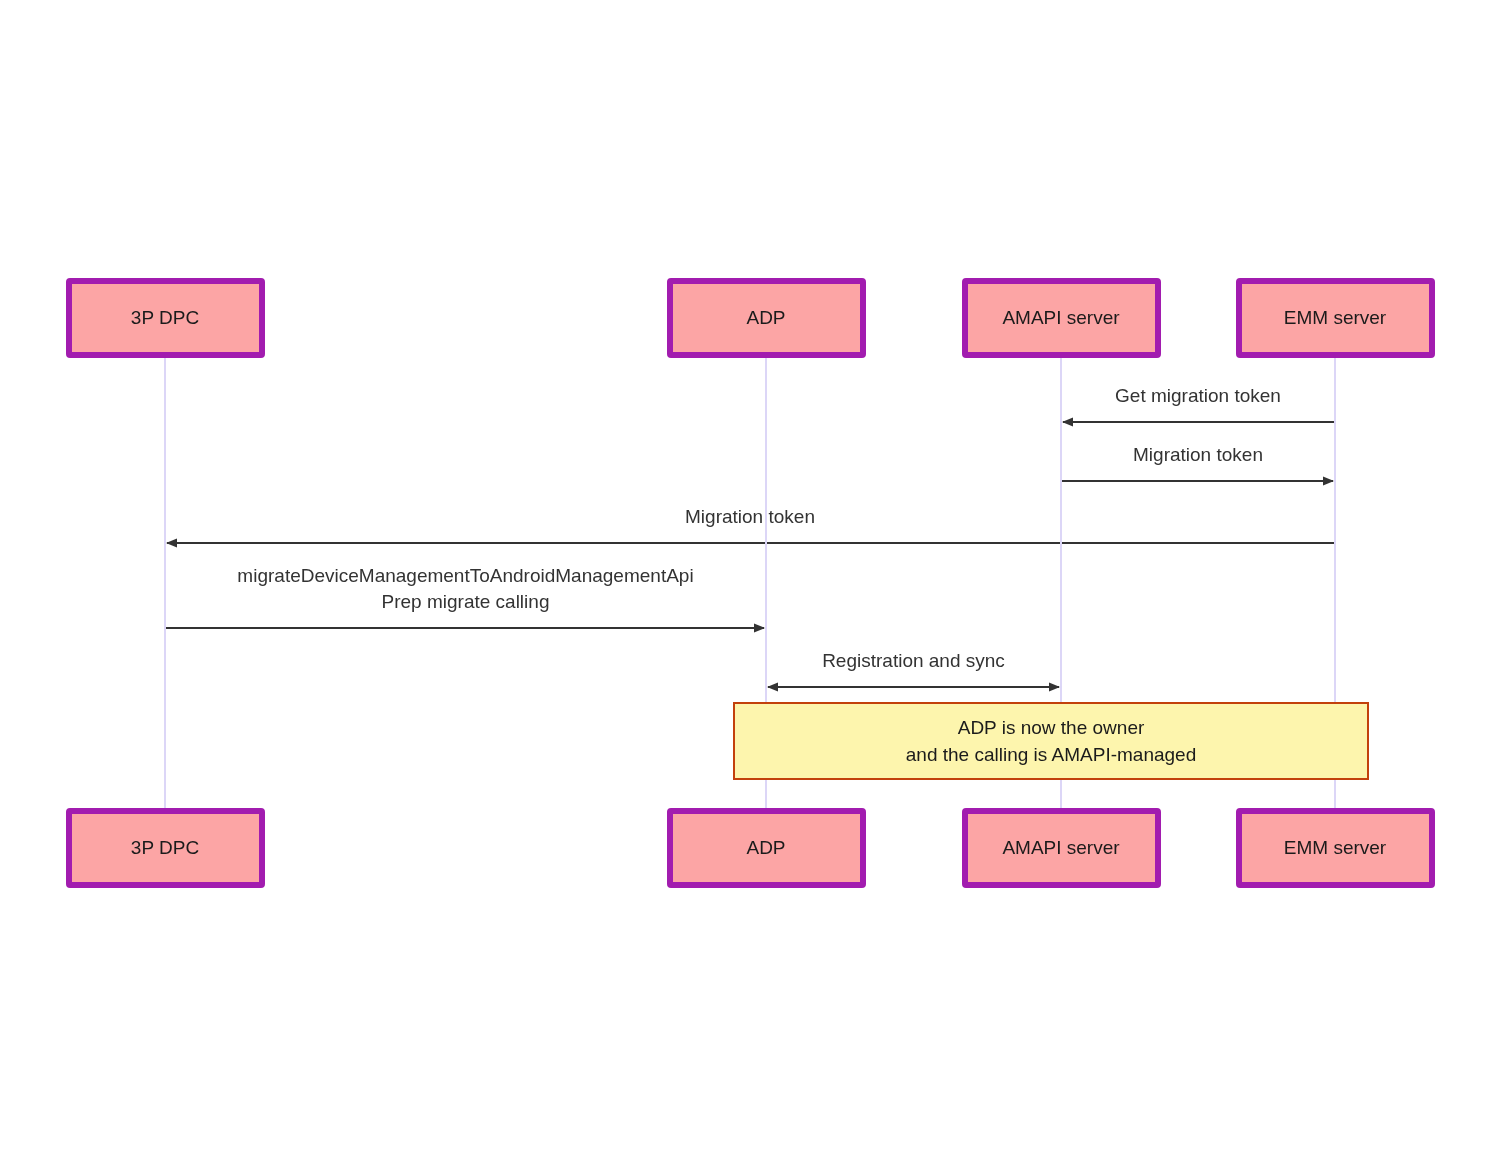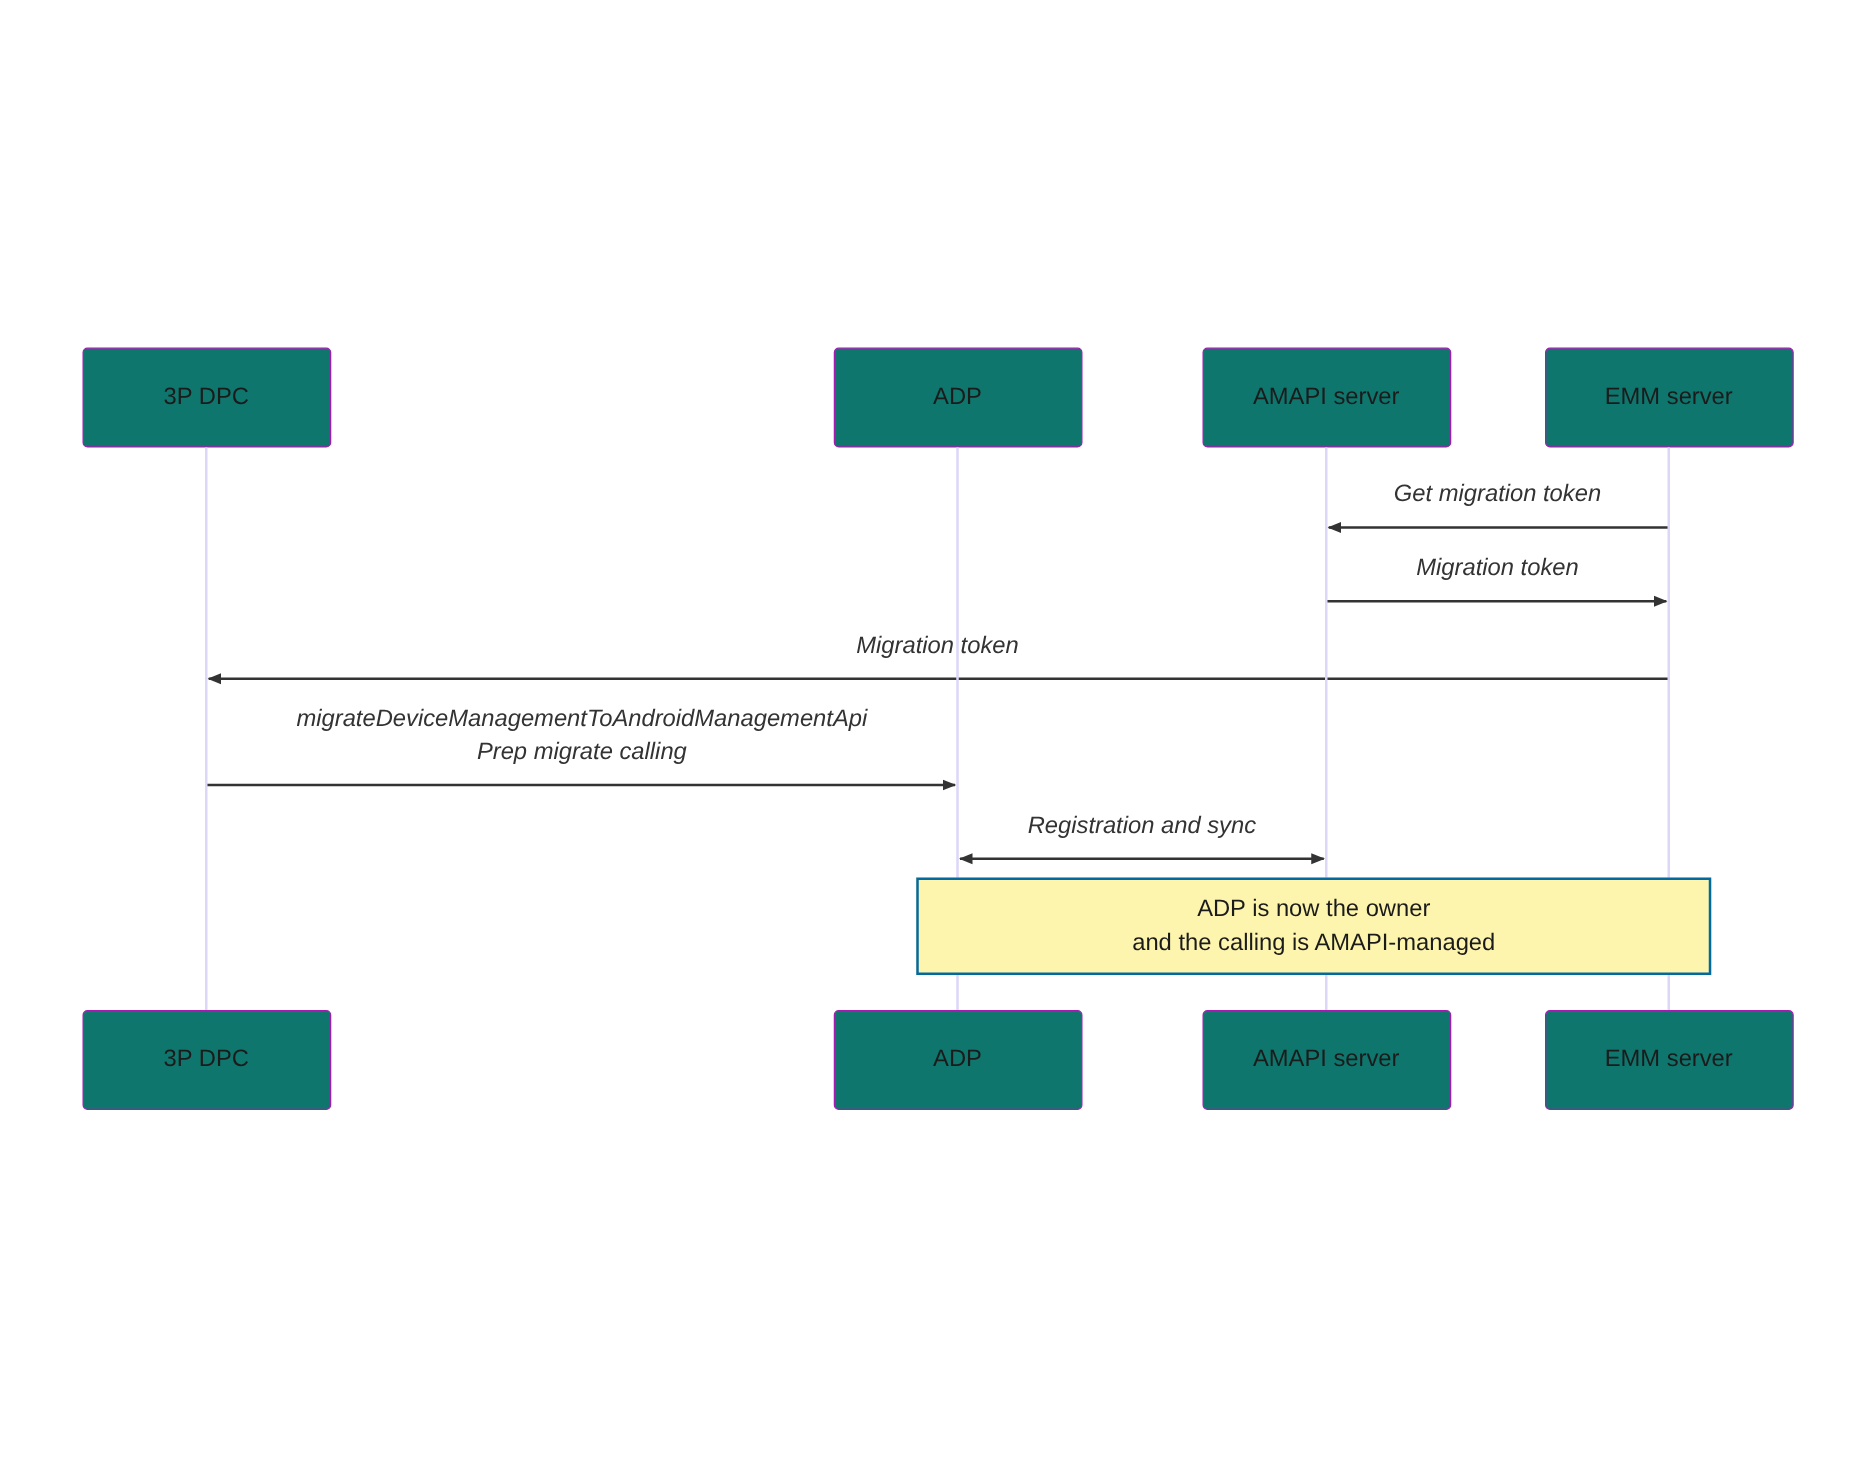--- a/index.html
+++ b/index.html
@@ -19,22 +19,22 @@
     left: 0;
     top: 0;
     width: 1500px;
     height: 1169px;
   }
   .participant-box {
     position: absolute;
     box-sizing: border-box;
     width: 199px;
     height: 80px;
-    background: #0f766e;
-    border: 1px solid #a21caf;
+    background: #fca5a5;
+    border: 6px solid #a21caf;
     border-radius: 4px;
     display: flex;
     align-items: center;
     justify-content: center;
   }
   .participant-label {
     font-size: 19px;
     color: #1b1b1b;
     font-family: "Liberation Sans", "DejaVu Sans", sans-serif;
     white-space: nowrap;
@@ -45,27 +45,26 @@
     background: #dcd6f7;
   }
   .msg-label {
     position: absolute;
     font-size: 19px;
     color: #333333;
     text-align: center;
     white-space: nowrap;
     line-height: 26px;
     transform: translateX(-50%);
-    font-style: italic;
   }
   .note-box {
     position: absolute;
     box-sizing: border-box;
     background: #fdf5ad;
-    border: 2px solid #0369a1;
+    border: 2px solid #c2410c;
     display: flex;
     flex-direction: column;
     align-items: center;
     justify-content: center;
   }
   .note-line {
     font-size: 19px;
     color: #1b1b1b;
     line-height: 27px;
     white-space: nowrap;

